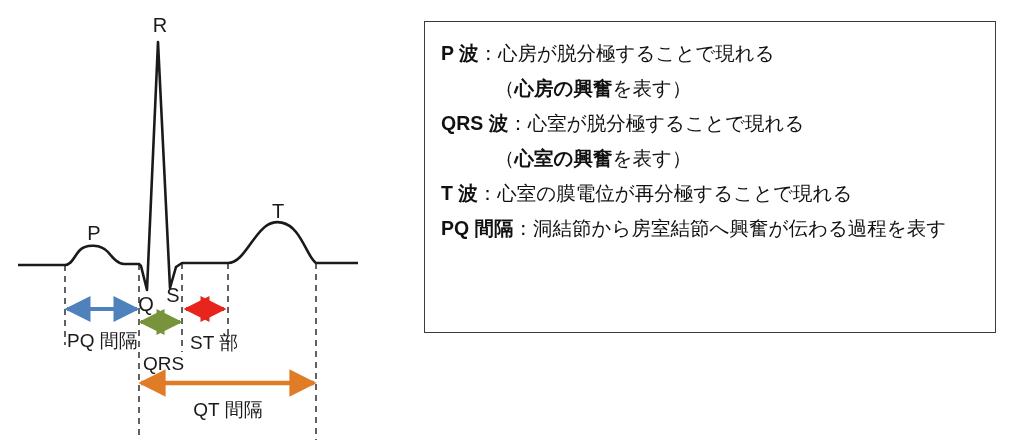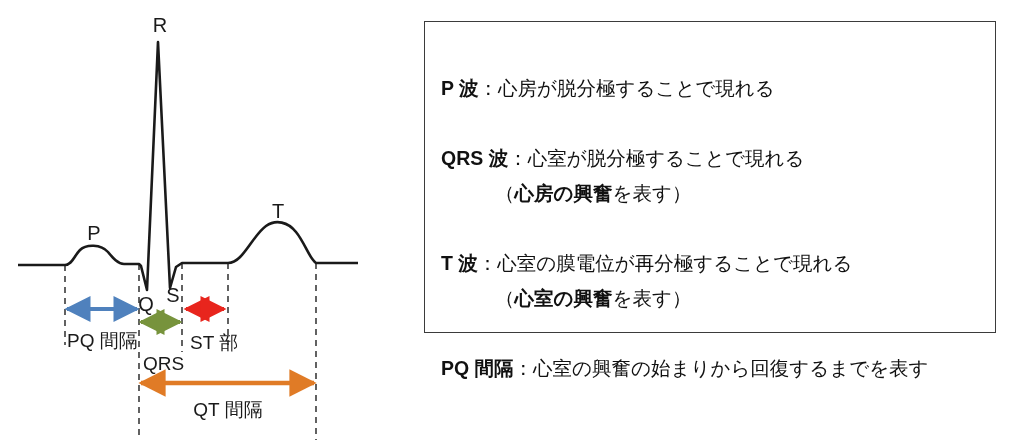--- a/index.html
+++ b/index.html
@@ -52,21 +52,21 @@
     margin: 0;
     padding: 14px 0 0 0;
     list-style: none;
   }
   .desc-line {
     font-size: 19.5px;
     line-height: 35px;
     white-space: nowrap;
     color: #111111;
   }
-  .desc-line.main { padding-left: 16px; margin-top: 35px; }
+  .desc-line.main { padding-left: 16px; }
   .desc-line.sub  { padding-left: 70px; }
   .desc-term { font-weight: bold; }
   .desc-strong { font-weight: bold; }
 </style>
 </head>
 <body>
 
 <div id="ecg-figure">
   <svg id="ecg-svg" width="410" height="445" viewBox="0 0 410 445">
 
@@ -136,19 +136,19 @@
     <text class="seg-label" x="67" y="347">PQ 間隔</text>
     <text class="seg-label" x="143" y="370">QRS</text>
     <text class="seg-label" x="190" y="349">ST 部</text>
     <text class="seg-label" x="228" y="416" text-anchor="middle">QT 間隔</text>
   </svg>
 </div>
 
 <div id="description-box">
   <ul id="description-list">
       <li class="desc-line main"><span class="desc-term">P 波</span><span>：</span><span>心房が脱分極することで現れる</span></li>
+      <li class="desc-line sub"><span>（</span><span class="desc-strong">心房の興奮</span><span>を表す）</span></li>
       <li class="desc-line main"><span class="desc-term">QRS 波</span><span>：</span><span>心室が脱分極することで現れる</span></li>
-      <li class="desc-line sub"><span>（</span><span class="desc-strong">心房の興奮</span><span>を表す）</span></li>
+      <li class="desc-line sub"><span>（</span><span class="desc-strong">心室の興奮</span><span>を表す）</span></li>
       <li class="desc-line main"><span class="desc-term">T 波</span><span>：</span><span>心室の膜電位が再分極することで現れる</span></li>
-      <li class="desc-line sub"><span>（</span><span class="desc-strong">心室の興奮</span><span>を表す）</span></li>
-      <li class="desc-line main"><span class="desc-term">PQ 間隔</span><span>：</span><span>心室の興奮の始まりから回復するまでを表す</span></li>
+      <li class="desc-line main"><span class="desc-term">PQ 間隔</span><span>：</span><span>洞結節から房室結節へ興奮が伝わる過程を表す</span></li>
     </ul>
 </div>
 
 </body></html>

